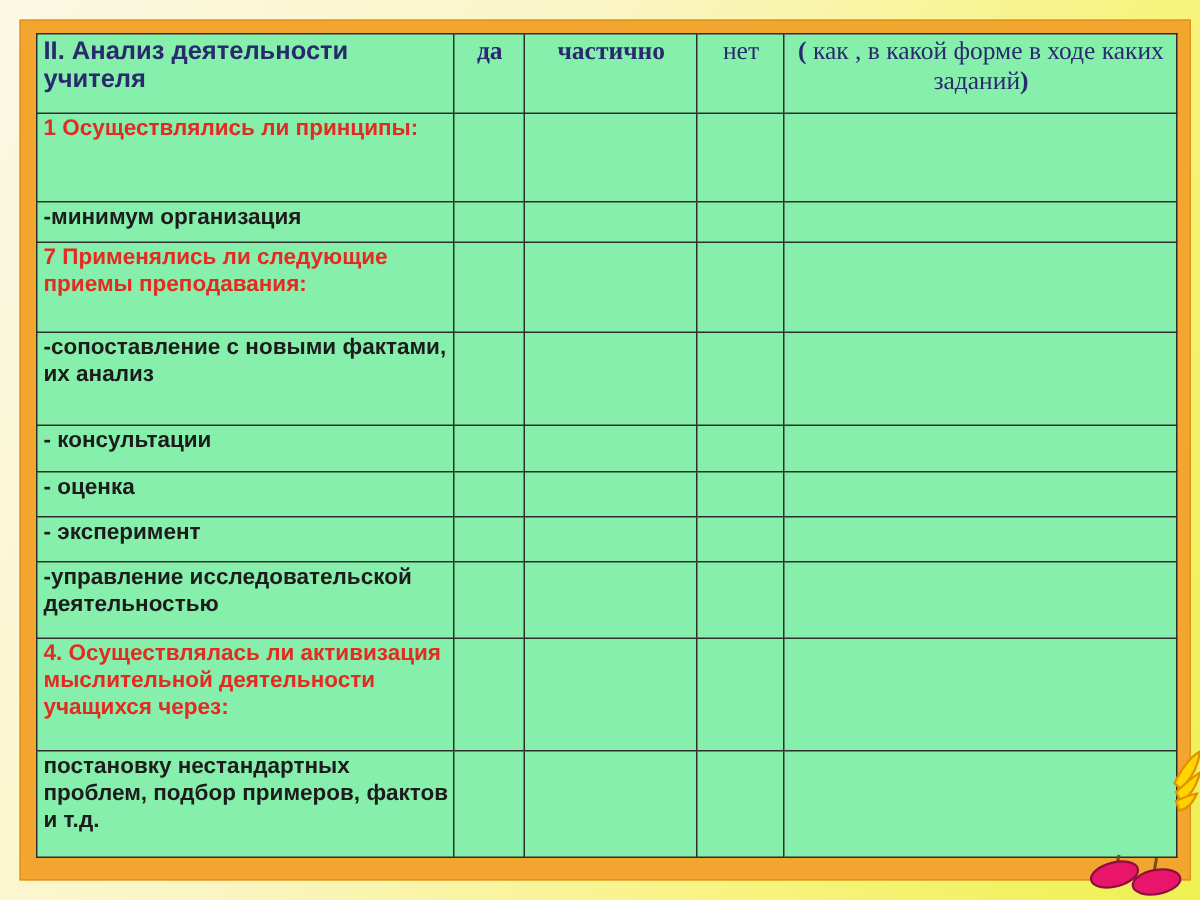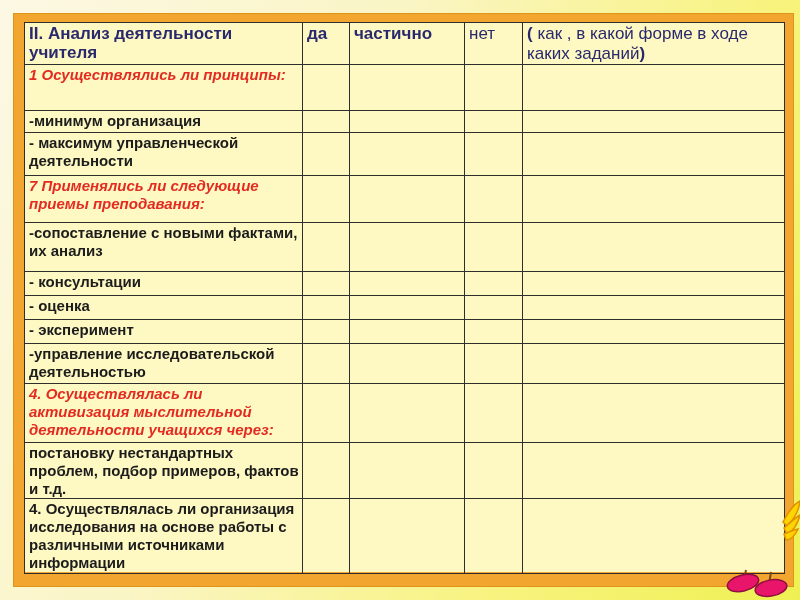--- a/index.html
+++ b/index.html
@@ -7,41 +7,41 @@
     width: 800px; height: 600px; overflow: hidden; position: relative;
     background: linear-gradient(115deg, #fcf8e4 0%, #faf5c4 38%, #f8f37e 72%, #eef052 100%);
     font-family: "Liberation Sans", sans-serif;
   }
   .frame {
     position: absolute; left: 13px; top: 13px; width: 781px; height: 574px;
     background: #f2a52f; border: 1px solid #dd9419; box-sizing: border-box;
   }
   .table-area {
     position: absolute; left: 10px; top: 8px; width: 760px; height: 550px;
-    background: #fef9c3;
+    background: #86efac;
   }
   table.grid {
     border-collapse: collapse; table-layout: fixed;
     width: 760px; height: 550px;
   }
   table.grid td {
     border: 1.5px solid #2e2e2e; vertical-align: top; overflow: hidden;
     box-sizing: border-box; padding: 1px 3px 0 4px;
   }
   td.label {
     font-weight: bold; font-size: 15px; line-height: 18px; color: #1c1c1c;
   }
-  td.red-label { color: #e32b22; font-style: italic; }
+  td.red-label { color: #e32b22; }
   td.title-cell {
     font-weight: bold; font-size: 17px; line-height: 19px; color: #29296e;
     padding-top: 3px;
   }
   td.serif-head {
-    font-family: Liberation Sans, sans-serif; font-size: 17px; line-height: 20px;
-    color: #29296e; text-align: left; padding-top: 3px;
+    font-family: Liberation Serif, serif; font-size: 17px; line-height: 20px;
+    color: #29296e; text-align: center; padding-top: 3px;
   }
   td.bold-head { font-weight: bold; }
   .b { font-weight: bold; }
   td.empty-cell { padding: 0; }
   svg.chick { position: absolute; left: 705px; top: 488px; pointer-events: none; }
 </style>
 </head>
 <body>
 
 <div class="frame">
@@ -64,27 +64,20 @@
       </tr>
       <tr style="height:46px">
         <td class="label red-label">1 Осуществлялись ли принципы:</td>
         <td class="empty-cell"></td>
         <td class="empty-cell"></td>
         <td class="empty-cell"></td>
         <td class="empty-cell"></td>
       </tr>
       <tr style="height:22px">
         <td class="label">-минимум организация</td>
-        <td class="empty-cell"></td>
-        <td class="empty-cell"></td>
-        <td class="empty-cell"></td>
-        <td class="empty-cell"></td>
-      </tr>
-      <tr style="height:43px">
-        <td class="label">- максимум  управленческой деятельности</td>
         <td class="empty-cell"></td>
         <td class="empty-cell"></td>
         <td class="empty-cell"></td>
         <td class="empty-cell"></td>
       </tr>
       <tr style="height:47px">
         <td class="label red-label">7 Применялись ли следующие приемы преподавания:</td>
         <td class="empty-cell"></td>
         <td class="empty-cell"></td>
         <td class="empty-cell"></td>
@@ -132,27 +125,20 @@
         <td class="empty-cell"></td>
         <td class="empty-cell"></td>
       </tr>
       <tr style="height:48px">
         <td class="label">постановку нестандартных проблем, подбор примеров, фактов и т.д.</td>
         <td class="empty-cell"></td>
         <td class="empty-cell"></td>
         <td class="empty-cell"></td>
         <td class="empty-cell"></td>
       </tr>
-      <tr style="height:75px">
-        <td class="label">4. Осуществлялась ли организация исследования на основе работы с различными источниками информации</td>
-        <td class="empty-cell"></td>
-        <td class="empty-cell"></td>
-        <td class="empty-cell"></td>
-        <td class="empty-cell"></td>
-      </tr>
     </tbody>
       </table>
   </div>
 </div>
 
 <svg class="chick" width="95" height="112" viewBox="0 0 95 112">
 
   <g>
     <path d="M78 34 Q86 18 95 13 Q93 28 82 38 Z" fill="#ffd400" stroke="#e09200" stroke-width="1.5"></path>
     <path d="M79 40 Q90 30 95 27 Q91 42 82 46 Z" fill="#ffd400" stroke="#e09200" stroke-width="1.5"></path>

